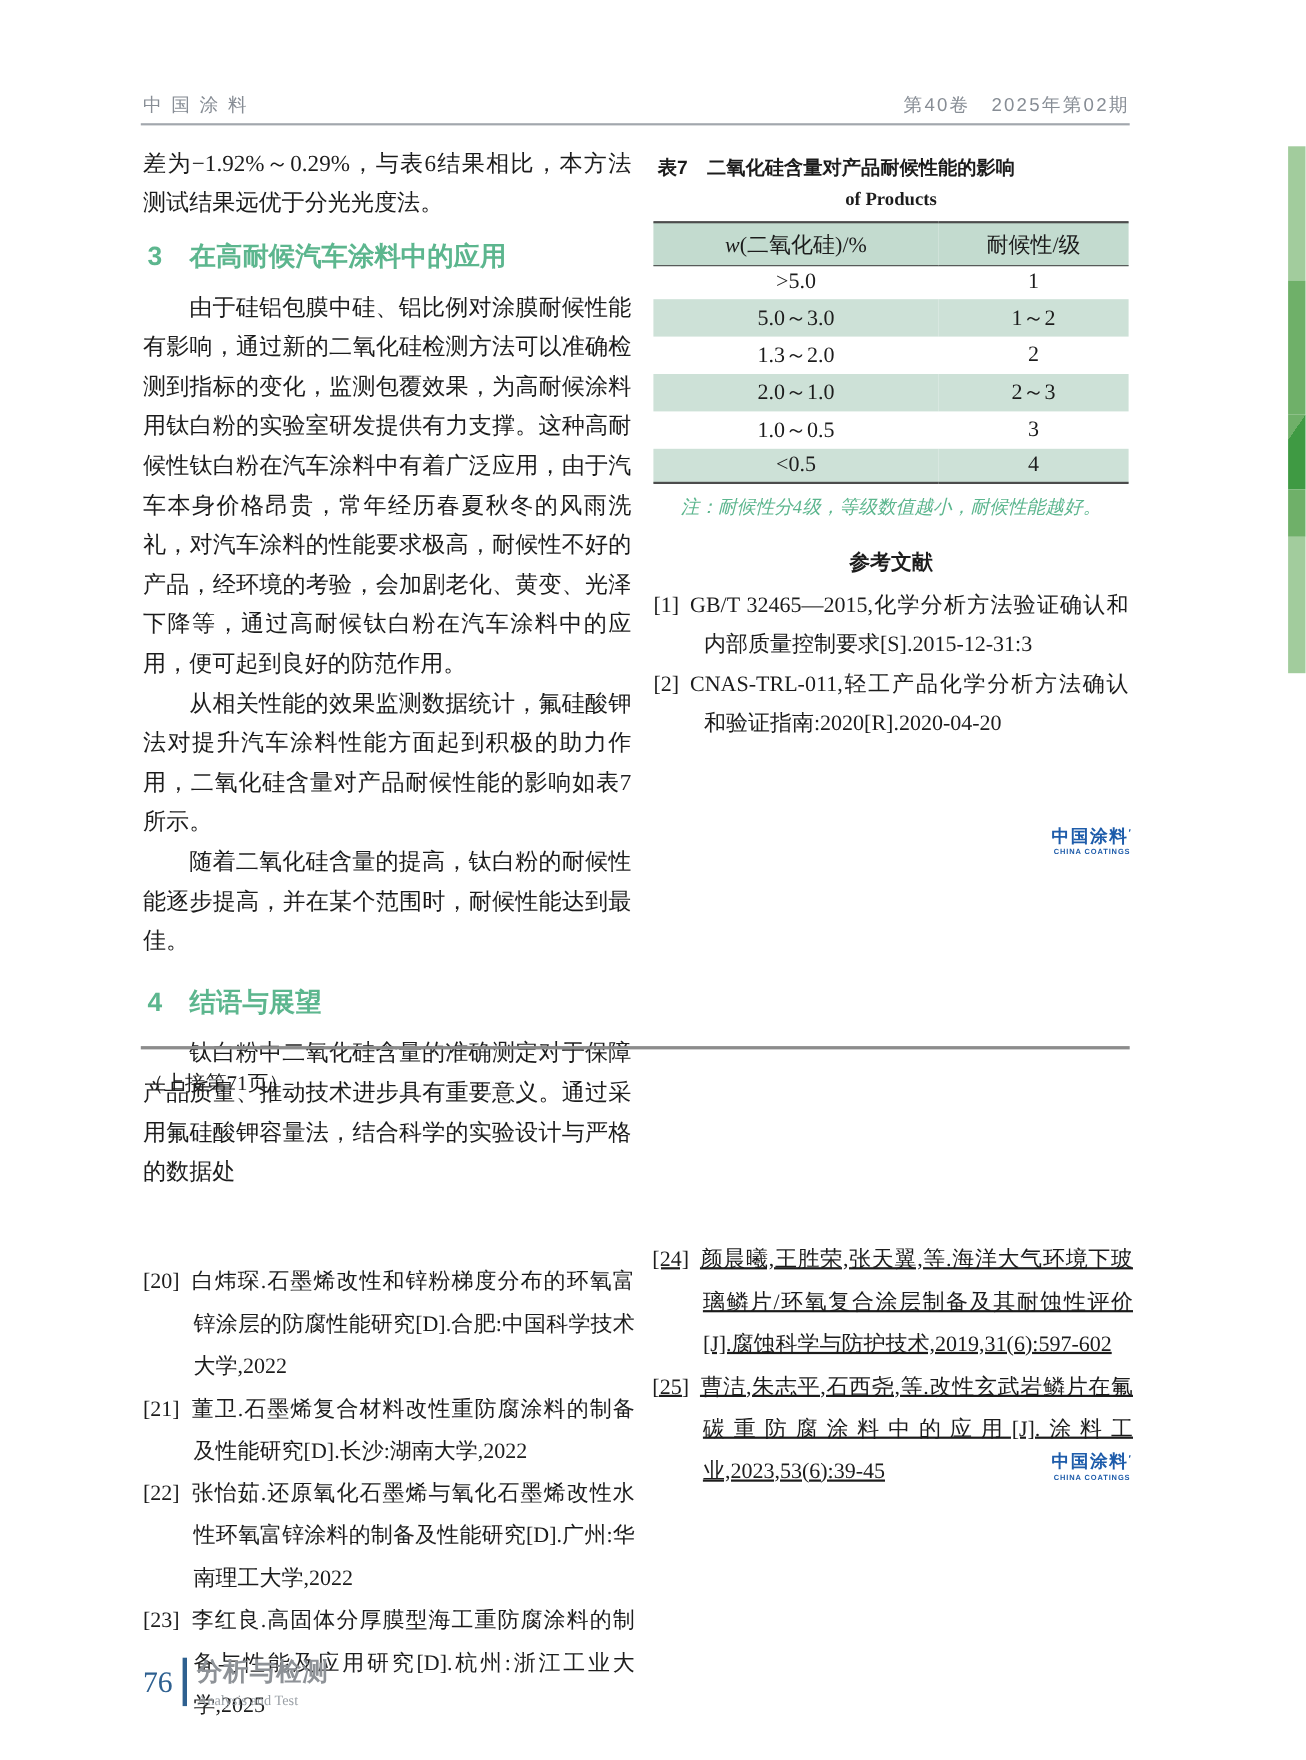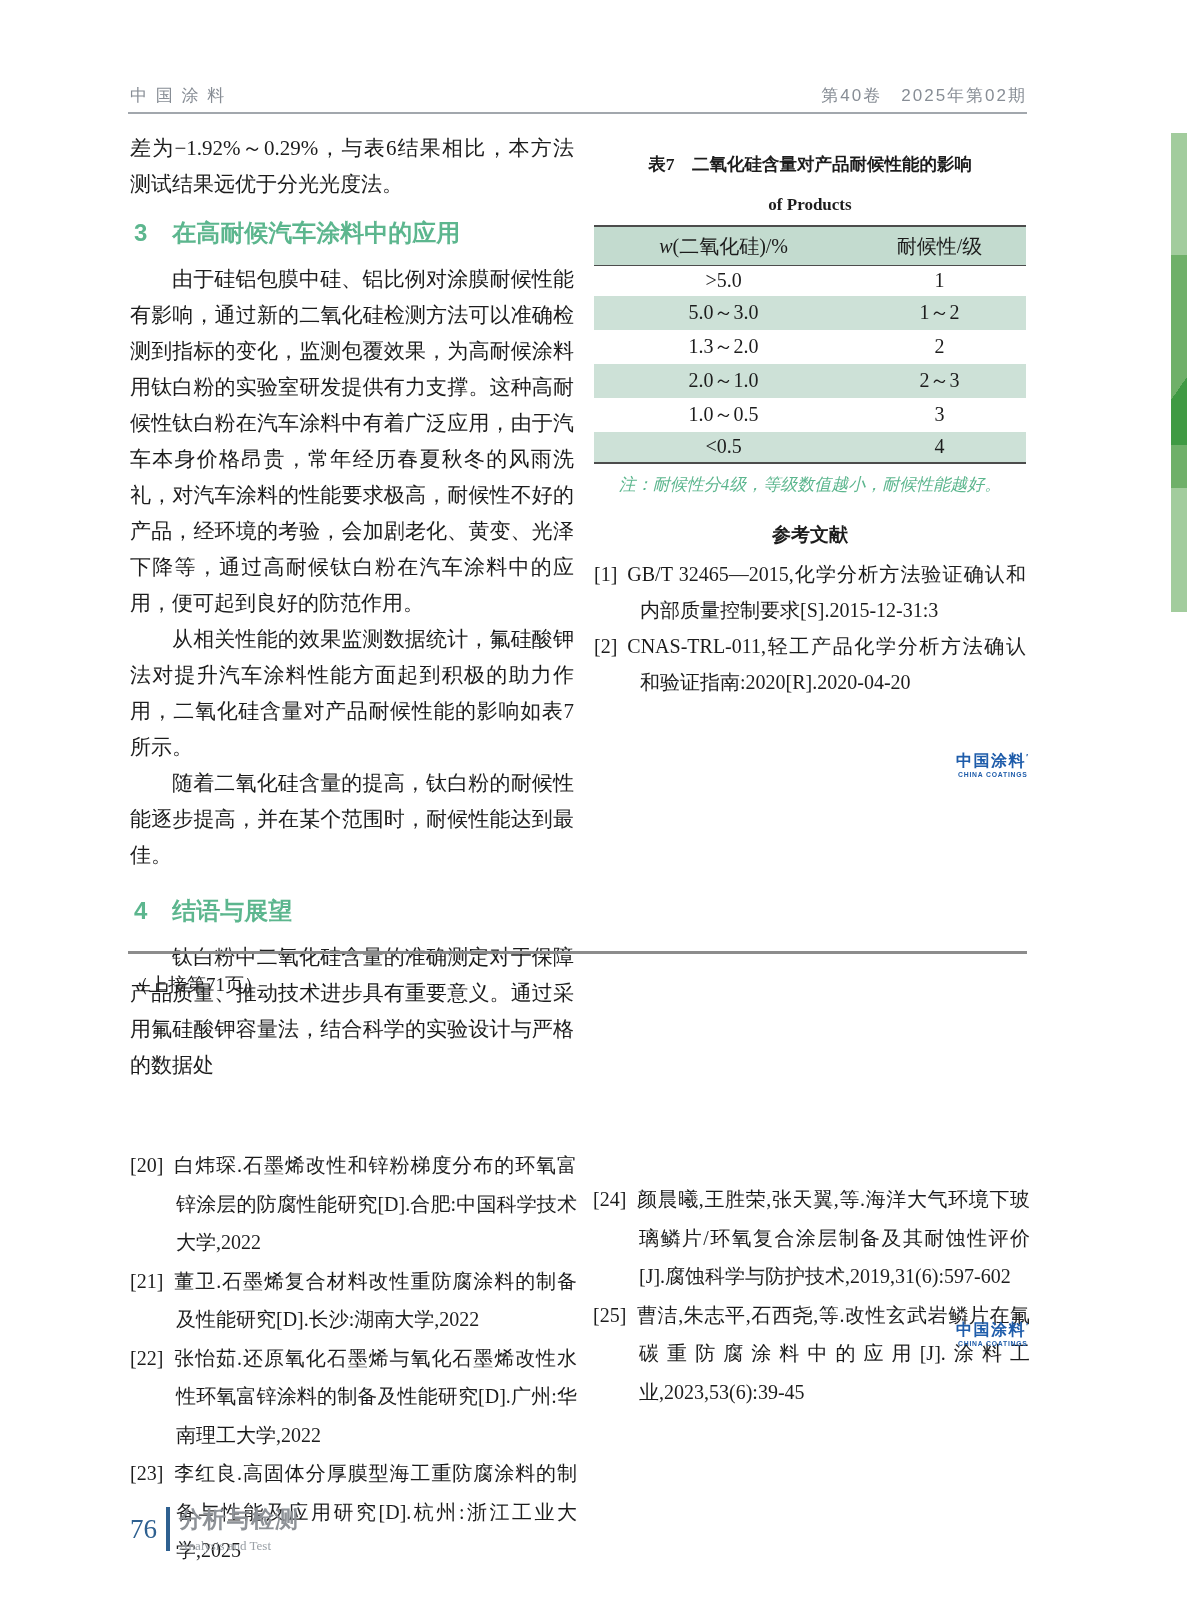--- a/index.html
+++ b/index.html
@@ -29,21 +29,21 @@
   .edge-bar .seg{width:100%;}
   
   .col-left{position:absolute;left:130px;top:130px;width:444px;}
   .col-right{position:absolute;left:594px;top:136px;width:432px;}
   p.body-text{margin:0;font-size:21px;line-height:36px;text-align:justify;}
   p.indent{text-indent:2em;}
   .section-heading{display:flex;align-items:baseline;margin:15px 0 12px 4px;
     font-family:"Liberation Sans","DejaVu Sans",sans-serif;font-weight:bold;font-size:24px;color:var(--accent-green);}
   .section-heading .sec-num{margin-right:25px;}
   
-  .tbl-caption-cn{margin:16px;text-align:center;font-family:Liberation Serif, serif;
+  .tbl-caption-cn{margin:4px;text-align:left;font-family:Liberation Sans, sans-serif;
     font-weight:bold;font-size:17.5px;line-height:25px;}
   .tbl-caption-en{margin:0;text-align:center;font-weight:bold;font-size:17px;line-height:24px;}
   table.data-table{width:100%;border-collapse:collapse;margin-top:8px;
     border-top:2.5px solid #4c4c4c;border-bottom:2.5px solid #4c4c4c;}
   table.data-table th{background:var(--table-header-bg);border-bottom:1.5px solid #4c4c4c;
     font-weight:normal;font-size:20px;padding:6px 0 5px;}
   table.data-table td{text-align:center;font-size:20px;padding:3px 0 4px;}
   table.data-table tbody tr:nth-child(even){background:var(--table-alt-bg);}
   table.data-table th:first-child,table.data-table td:first-child{width:60%;text-align:center;}
   .var-italic{font-style:italic;font-family:"Liberation Serif",serif;}
@@ -51,21 +51,21 @@
   
   .refs-title{margin:26px 0 8px;text-align:center;font-family:"Liberation Sans","DejaVu Sans",sans-serif;
     font-weight:bold;font-size:19px;}
   .ref-item{margin:0;font-size:20px;line-height:36px;text-align:justify;padding-left:2.3em;text-indent:-2.3em;}
   .ref-item .ref-num{margin-right:10px;}
   .refs-bottom .ref-item{line-height:38.5px;}
   
   .divider{position:absolute;left:128px;top:951px;width:899px;height:3px;background:#8c8c8c;}
   .continued-note{position:absolute;left:130px;top:972px;font-size:19px;}
   .refs-bottom-left{position:absolute;left:130px;top:1146px;width:447px;}
-  .refs-bottom-right{position:absolute;left:593px;top:1180px;width:437px;}
+  .refs-bottom-right{position:absolute;left:593px;top:1126px;width:437px;text-decoration:underline;}
   
   .logo{position:absolute;text-align:center;color:var(--logo-blue);
     font-family:"Liberation Sans","DejaVu Sans",sans-serif;line-height:1;}
   .logo-1{left:956px;top:753px;}
   .logo-2{left:956px;top:1322px;}
   .logo .logo-cn{font-size:16px;font-weight:bold;letter-spacing:1.5px;}
   .logo .logo-tick{font-size:9px;vertical-align:top;}
   .logo .logo-en{font-size:6.8px;font-weight:bold;letter-spacing:0.8px;margin-top:3px;}
   
   .footer{position:absolute;left:130px;top:1504px;display:flex;align-items:center;}

